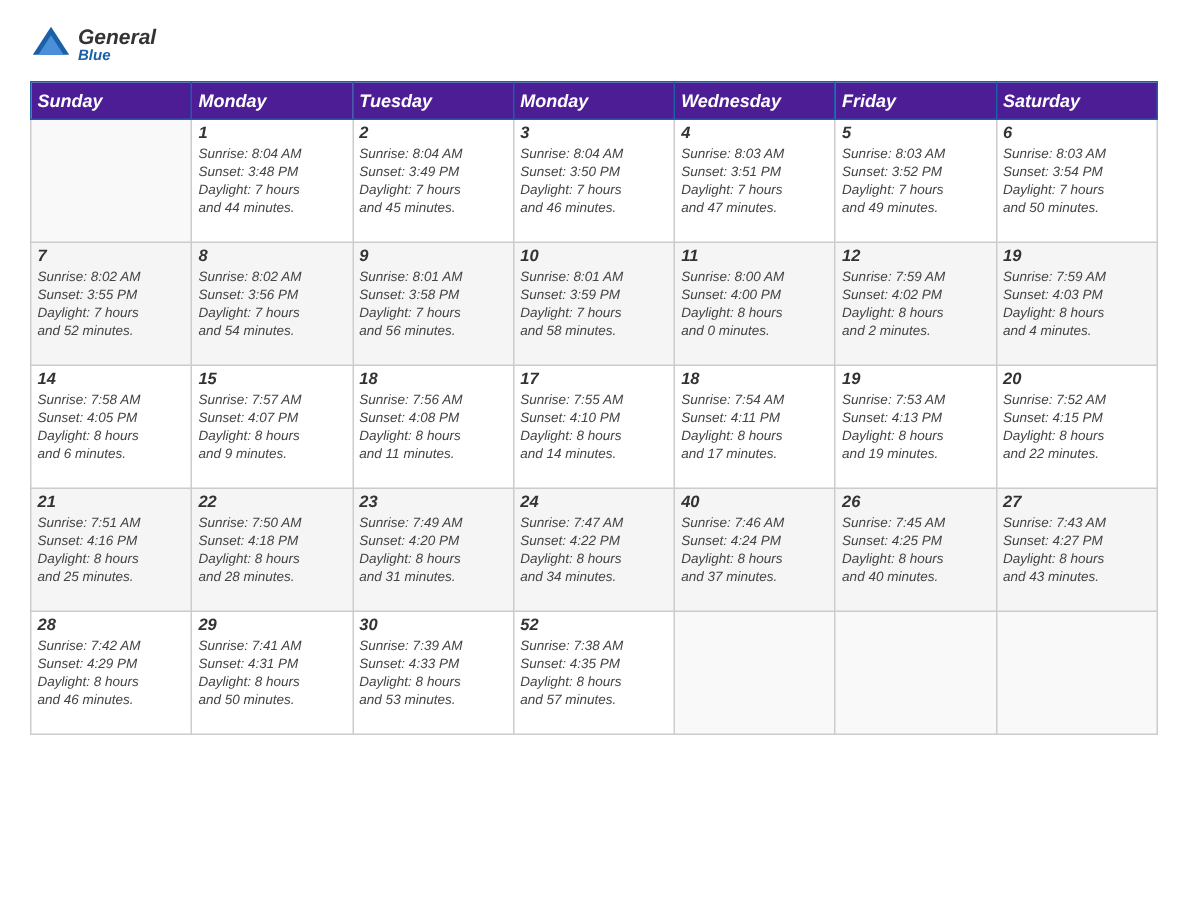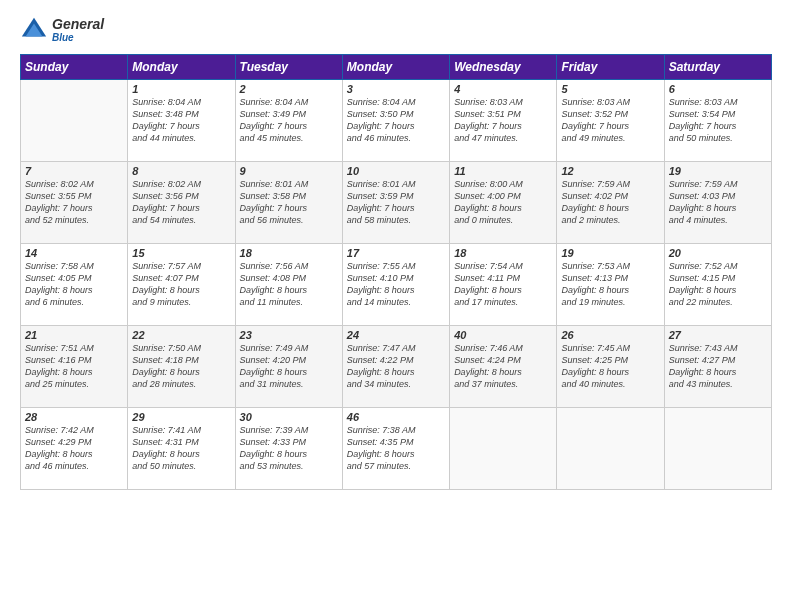--- a/index.html
+++ b/index.html
@@ -254,21 +254,21 @@
           </td>
           <td>
             <span class="day-num">29</span>
             <div class="cell-text">Sunrise: 7:41 AM<br>Sunset: 4:31 PM<br>Daylight: 8 hours<br>and 50 minutes.</div>
           </td>
           <td>
             <span class="day-num">30</span>
             <div class="cell-text">Sunrise: 7:39 AM<br>Sunset: 4:33 PM<br>Daylight: 8 hours<br>and 53 minutes.</div>
           </td>
           <td>
-            <span class="day-num">46</span>
+            <span class="day-num">52</span>
             <div class="cell-text">Sunrise: 7:38 AM<br>Sunset: 4:35 PM<br>Daylight: 8 hours<br>and 57 minutes.</div>
           </td>
           <td class="empty-cell"></td>
           <td class="empty-cell"></td>
           <td class="empty-cell"></td>
         </tr>
       </tbody>
   </table>
 </div>
 

